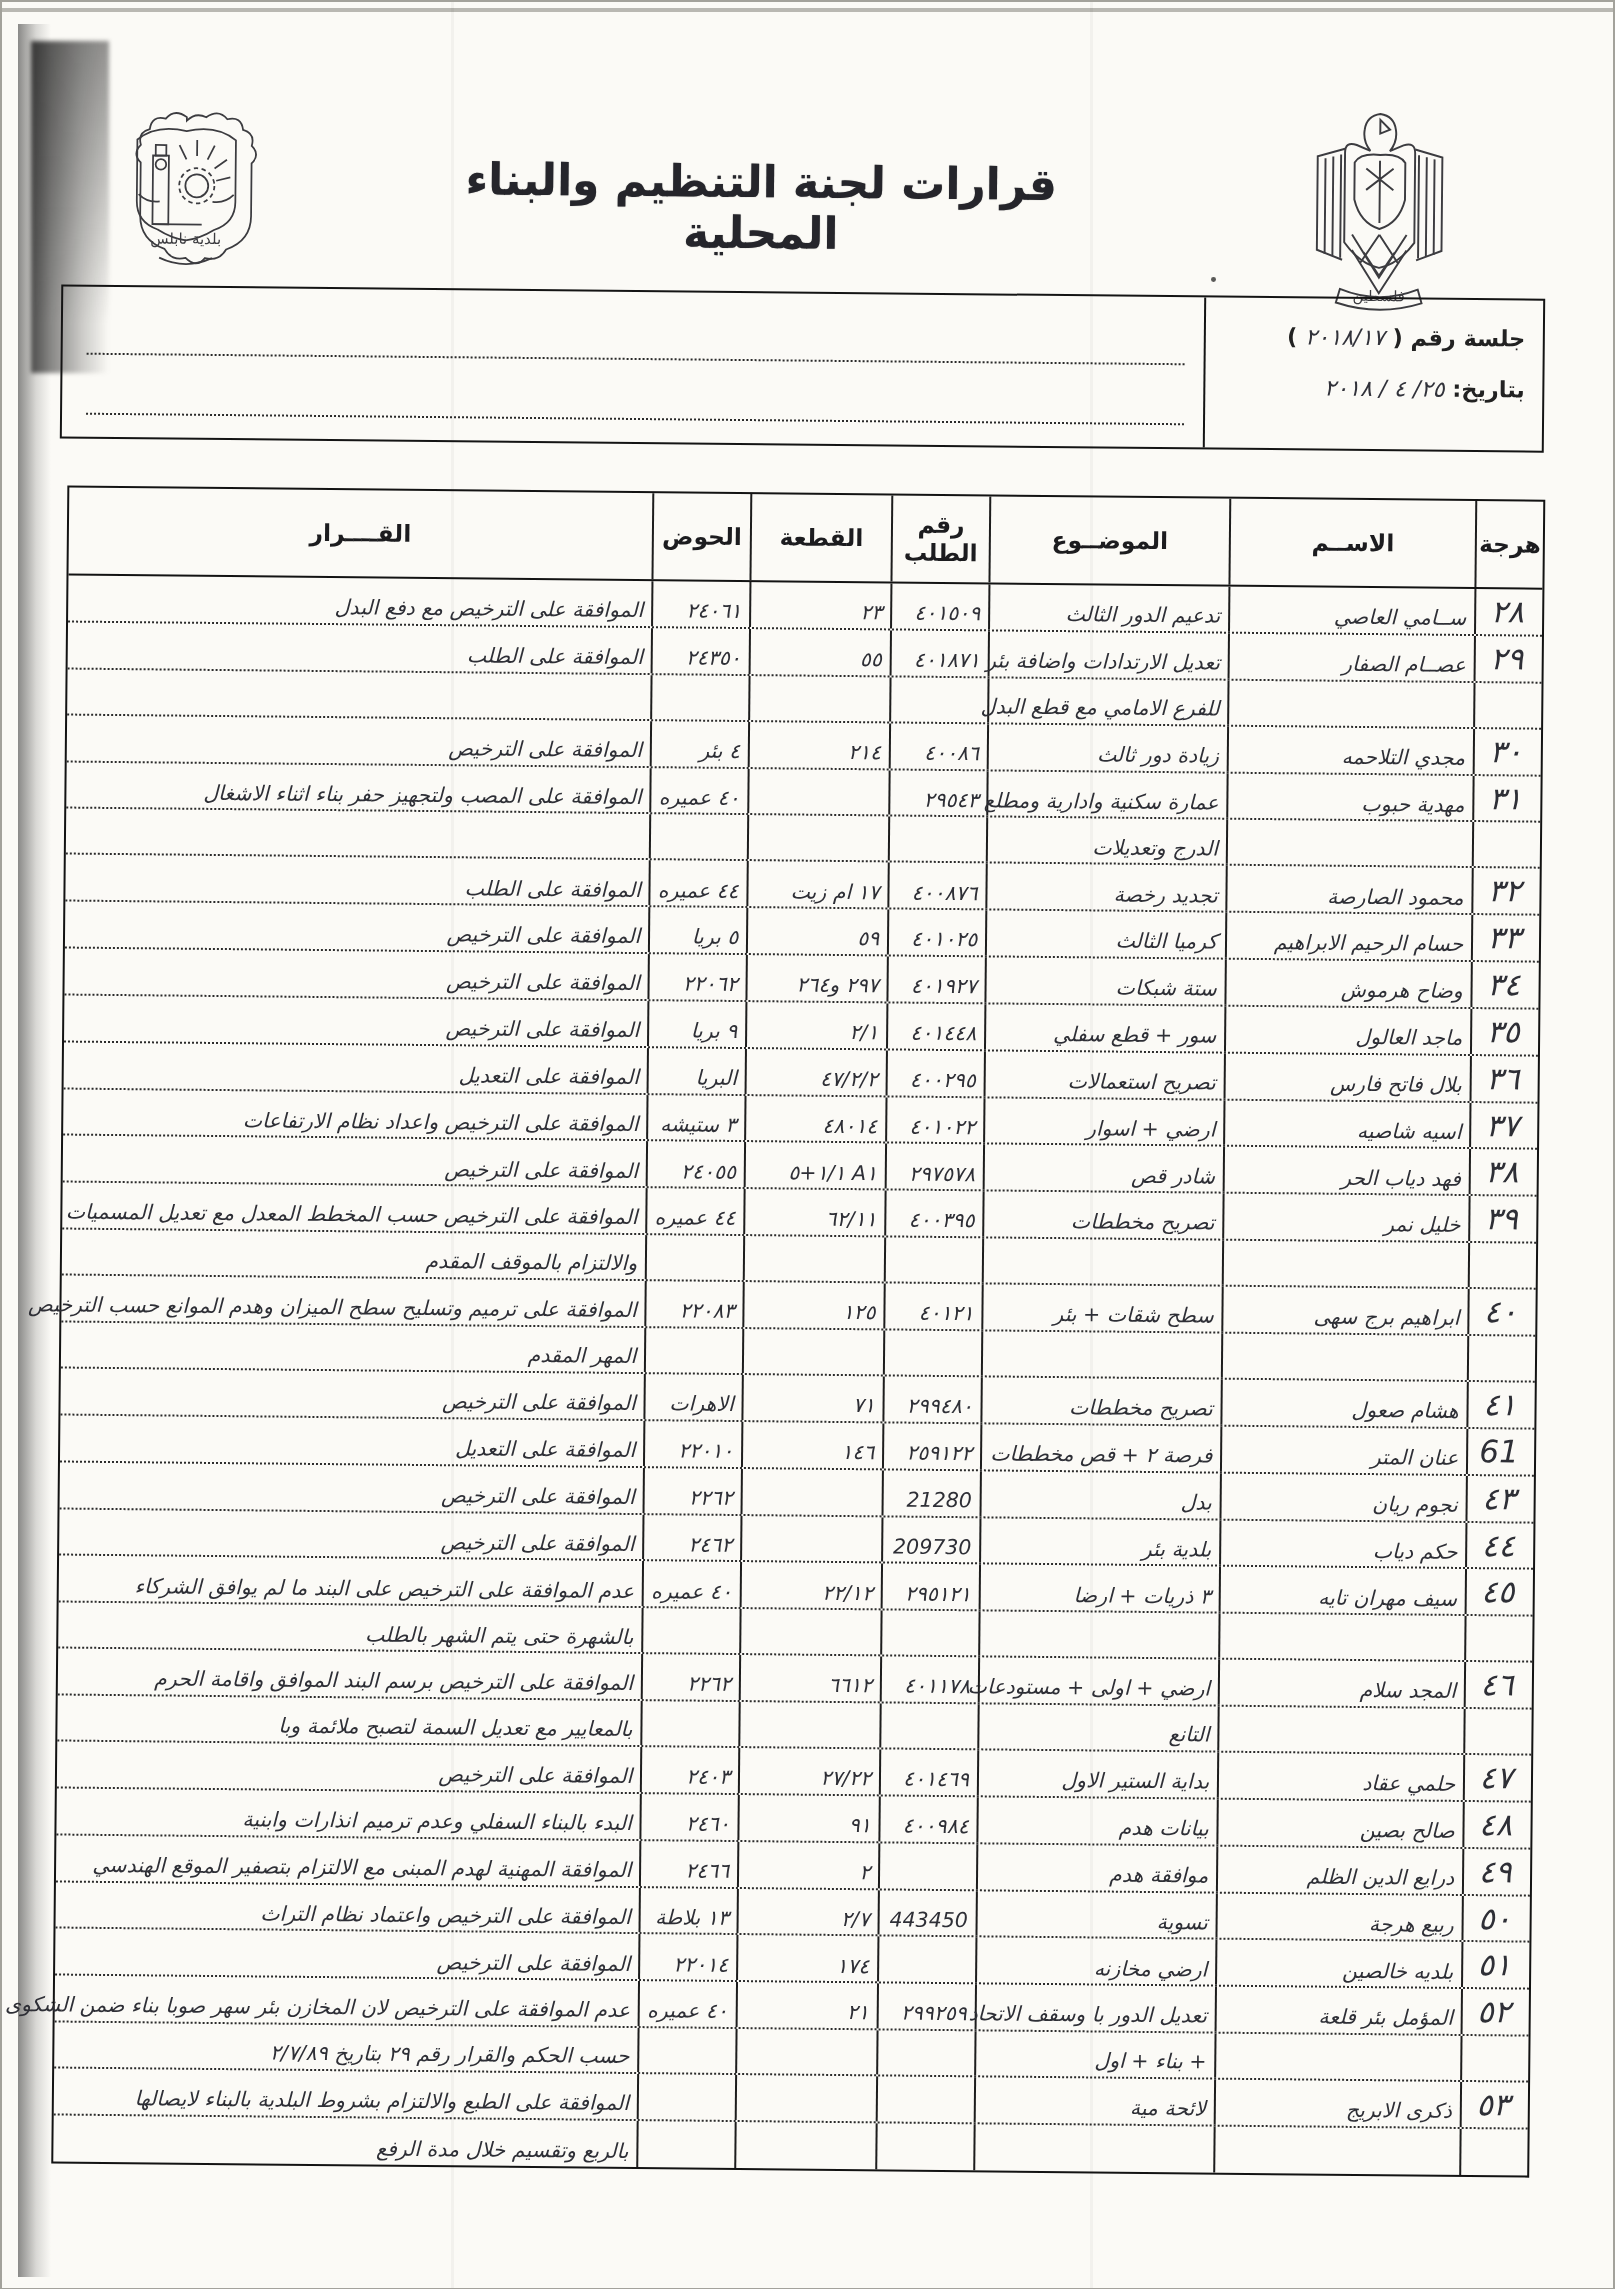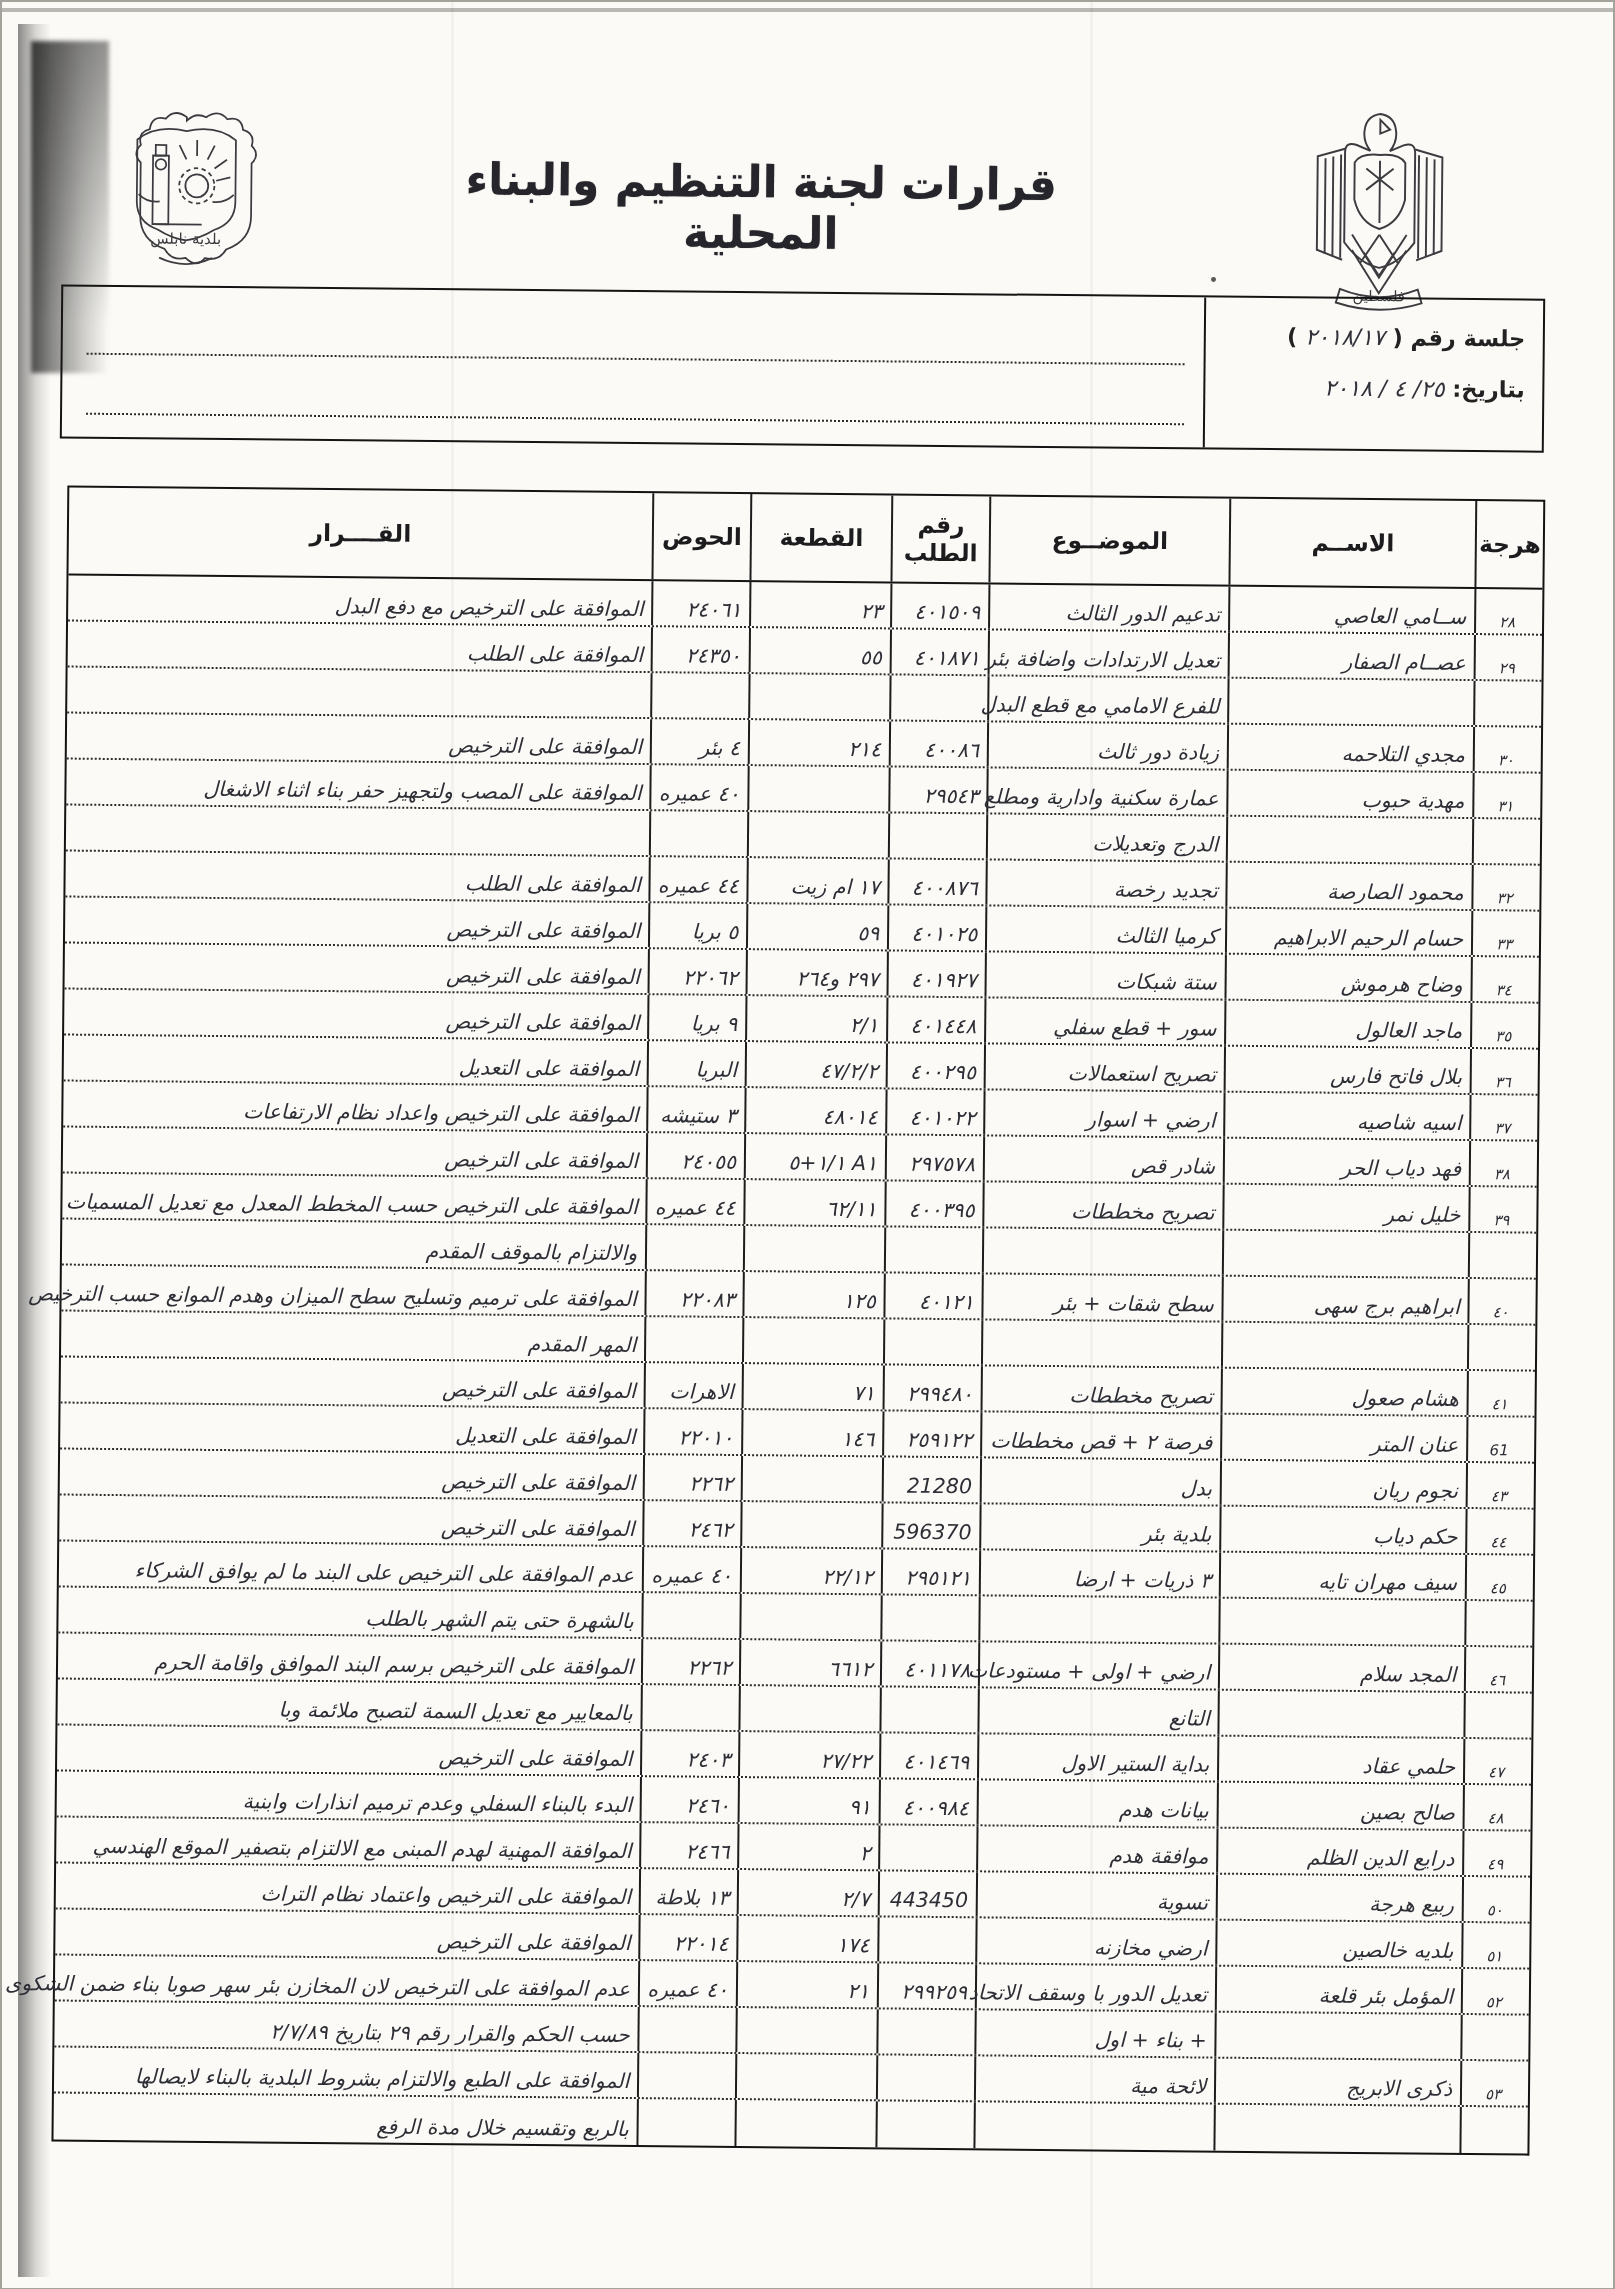--- a/index.html
+++ b/index.html
@@ -71,21 +71,21 @@
   .trow { min-height:46px; border-bottom:2.9px dotted #2b2b2b; }
   .trow:last-child { border-bottom:none; }
   .cell {
     position:relative; padding:2px 7.8px 1px 3.9px;
     display:flex; flex-direction:column; justify-content:flex-end;
     border-left:2px solid #1d1d1d;
     font-size:20.5px; font-style:italic; color:#2e2f36;
     white-space:nowrap; overflow:visible; line-height:1.35;
   }
   .cell.c-decision { border-left:none; }
-  .cell.c-no { font-size:15px; align-items:center; }
+  .cell.c-no { font-size:31px; align-items:center; }
 
   svg .ink { stroke:#3c3c40; fill:none; stroke-width:2; }
   svg text { font-family:"DejaVu Sans", sans-serif; }
 </style>
 </head>
 <body>
 
 <div class="page">
   <div class="top-scan-line"></div>
   <div class="edge-band"></div>
@@ -340,21 +340,21 @@
             <div class="cell c-subject">بدل</div>
             <div class="cell c-request">21280</div>
             <div class="cell c-parcel"></div>
             <div class="cell c-basin">٢٢٦٢</div>
             <div class="cell c-decision">الموافقة على الترخيص</div>
           </div>
           <div class="grid-row trow">
             <div class="cell c-no">٤٤</div>
             <div class="cell c-name">حكم دياب</div>
             <div class="cell c-subject">بلدية بئر</div>
-            <div class="cell c-request">596370</div>
+            <div class="cell c-request">209730</div>
             <div class="cell c-parcel"></div>
             <div class="cell c-basin">٢٤٦٢</div>
             <div class="cell c-decision">الموافقة على الترخيص</div>
           </div>
           <div class="grid-row trow">
             <div class="cell c-no">٤٥</div>
             <div class="cell c-name">سيف مهران تايه</div>
             <div class="cell c-subject">٣ ذريات + ارضا</div>
             <div class="cell c-request">٢٩٥١٢١</div>
             <div class="cell c-parcel">٢٢/١٢</div>

